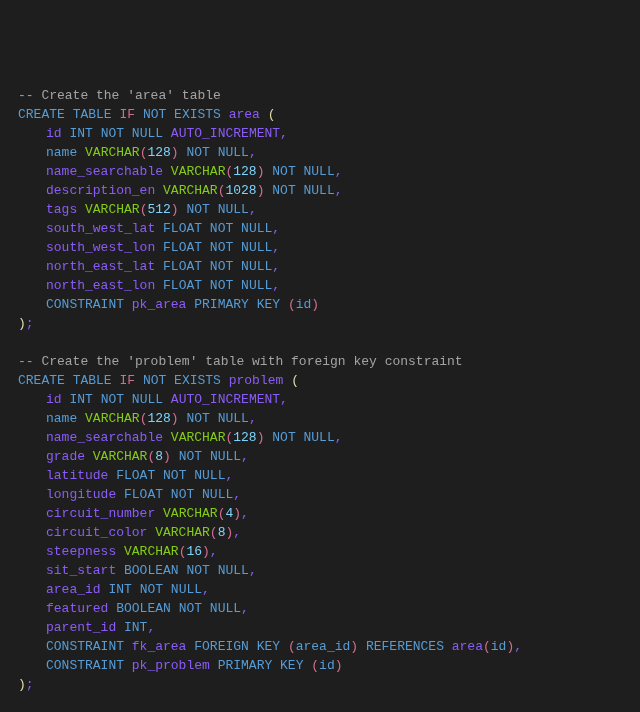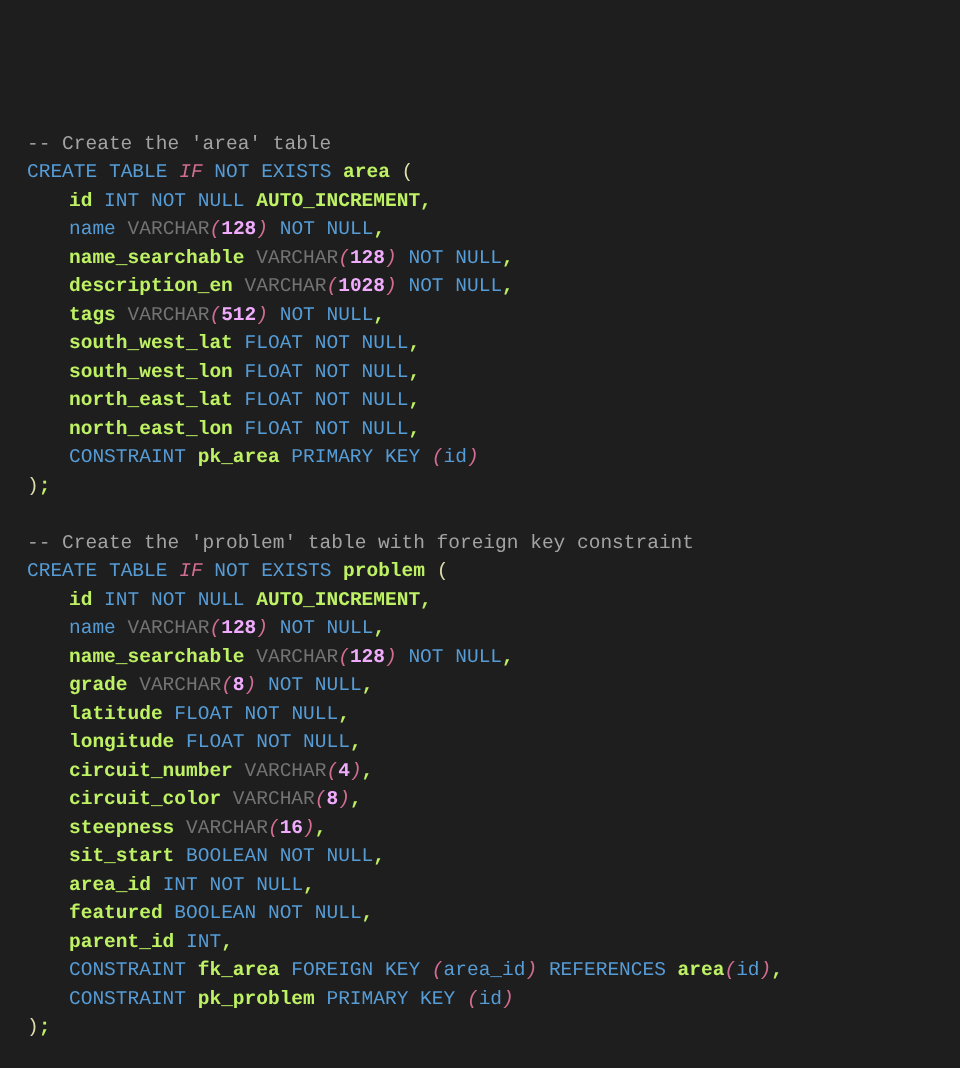--- a/index.html
+++ b/index.html
@@ -12,25 +12,25 @@
     color: #d4d4d4;
     white-space: pre;
     width: 640px;
     height: 712px;
     box-sizing: border-box;
   }
   .ln { display: block; }
   .indent1 { padding-left: 28px; }
   .comment { color: #a3a3a3; }
   .kw { color: #569cd6; }
-  .func { color: #737373; }
-  .ident { color: #bef264; font-weight: bold; }
-  .num { color: #f0abfc; font-weight: bold; }
+  .func { color: #84cc16; }
+  .ident { color: #8b5cf6; }
+  .num { color: #7dd3fc; }
   .paren { color: #dcdcaa; }
-  .pink { color: #d16d92; font-style: italic; }
+  .pink { color: #d16d92; }
 </style>
 </head>
 <body>
 
 
 
 <div id="code"><span class="ln "><span class="comment">-- Create the 'area' table</span></span><span class="ln "><span class="kw">CREATE</span><span> </span><span class="kw">TABLE</span><span> </span><span class="pink">IF</span><span> </span><span class="kw">NOT</span><span> </span><span class="kw">EXISTS</span><span class="ident"> area </span><span class="paren">(</span></span><span class="ln indent1"><span class="ident">id </span><span class="kw">INT</span><span> </span><span class="kw">NOT</span><span> </span><span class="kw">NULL</span><span class="ident"> AUTO_INCREMENT,</span></span><span class="ln indent1"><span class="kw">name</span><span> </span><span class="func">VARCHAR</span><span class="pink">(</span><span class="num">128</span><span class="pink">)</span><span> </span><span class="kw">NOT</span><span> </span><span class="kw">NULL</span><span class="ident">,</span></span><span class="ln indent1"><span class="ident">name_searchable </span><span class="func">VARCHAR</span><span class="pink">(</span><span class="num">128</span><span class="pink">)</span><span> </span><span class="kw">NOT</span><span> </span><span class="kw">NULL</span><span class="ident">,</span></span><span class="ln indent1"><span class="ident">description_en </span><span class="func">VARCHAR</span><span class="pink">(</span><span class="num">1028</span><span class="pink">)</span><span> </span><span class="kw">NOT</span><span> </span><span class="kw">NULL</span><span class="ident">,</span></span><span class="ln indent1"><span class="ident">tags </span><span class="func">VARCHAR</span><span class="pink">(</span><span class="num">512</span><span class="pink">)</span><span> </span><span class="kw">NOT</span><span> </span><span class="kw">NULL</span><span class="ident">,</span></span><span class="ln indent1"><span class="ident">south_west_lat </span><span class="kw">FLOAT</span><span> </span><span class="kw">NOT</span><span> </span><span class="kw">NULL</span><span class="ident">,</span></span><span class="ln indent1"><span class="ident">south_west_lon </span><span class="kw">FLOAT</span><span> </span><span class="kw">NOT</span><span> </span><span class="kw">NULL</span><span class="ident">,</span></span><span class="ln indent1"><span class="ident">north_east_lat </span><span class="kw">FLOAT</span><span> </span><span class="kw">NOT</span><span> </span><span class="kw">NULL</span><span class="ident">,</span></span><span class="ln indent1"><span class="ident">north_east_lon </span><span class="kw">FLOAT</span><span> </span><span class="kw">NOT</span><span> </span><span class="kw">NULL</span><span class="ident">,</span></span><span class="ln indent1"><span class="kw">CONSTRAINT</span><span class="ident"> pk_area </span><span class="kw">PRIMARY</span><span> </span><span class="kw">KEY</span><span> </span><span class="pink">(</span><span class="kw">id</span><span class="pink">)</span></span><span class="ln "><span class="paren">)</span><span class="ident">;</span></span><span class="ln "><span> </span></span><span class="ln "><span class="comment">-- Create the 'problem' table with foreign key constraint</span></span><span class="ln "><span class="kw">CREATE</span><span> </span><span class="kw">TABLE</span><span> </span><span class="pink">IF</span><span> </span><span class="kw">NOT</span><span> </span><span class="kw">EXISTS</span><span class="ident"> problem </span><span class="paren">(</span></span><span class="ln indent1"><span class="ident">id </span><span class="kw">INT</span><span> </span><span class="kw">NOT</span><span> </span><span class="kw">NULL</span><span class="ident"> AUTO_INCREMENT,</span></span><span class="ln indent1"><span class="kw">name</span><span> </span><span class="func">VARCHAR</span><span class="pink">(</span><span class="num">128</span><span class="pink">)</span><span> </span><span class="kw">NOT</span><span> </span><span class="kw">NULL</span><span class="ident">,</span></span><span class="ln indent1"><span class="ident">name_searchable </span><span class="func">VARCHAR</span><span class="pink">(</span><span class="num">128</span><span class="pink">)</span><span> </span><span class="kw">NOT</span><span> </span><span class="kw">NULL</span><span class="ident">,</span></span><span class="ln indent1"><span class="ident">grade </span><span class="func">VARCHAR</span><span class="pink">(</span><span class="num">8</span><span class="pink">)</span><span> </span><span class="kw">NOT</span><span> </span><span class="kw">NULL</span><span class="ident">,</span></span><span class="ln indent1"><span class="ident">latitude </span><span class="kw">FLOAT</span><span> </span><span class="kw">NOT</span><span> </span><span class="kw">NULL</span><span class="ident">,</span></span><span class="ln indent1"><span class="ident">longitude </span><span class="kw">FLOAT</span><span> </span><span class="kw">NOT</span><span> </span><span class="kw">NULL</span><span class="ident">,</span></span><span class="ln indent1"><span class="ident">circuit_number </span><span class="func">VARCHAR</span><span class="pink">(</span><span class="num">4</span><span class="pink">)</span><span class="ident">,</span></span><span class="ln indent1"><span class="ident">circuit_color </span><span class="func">VARCHAR</span><span class="pink">(</span><span class="num">8</span><span class="pink">)</span><span class="ident">,</span></span><span class="ln indent1"><span class="ident">steepness </span><span class="func">VARCHAR</span><span class="pink">(</span><span class="num">16</span><span class="pink">)</span><span class="ident">,</span></span><span class="ln indent1"><span class="ident">sit_start </span><span class="kw">BOOLEAN</span><span> </span><span class="kw">NOT</span><span> </span><span class="kw">NULL</span><span class="ident">,</span></span><span class="ln indent1"><span class="ident">area_id </span><span class="kw">INT</span><span> </span><span class="kw">NOT</span><span> </span><span class="kw">NULL</span><span class="ident">,</span></span><span class="ln indent1"><span class="ident">featured </span><span class="kw">BOOLEAN</span><span> </span><span class="kw">NOT</span><span> </span><span class="kw">NULL</span><span class="ident">,</span></span><span class="ln indent1"><span class="ident">parent_id </span><span class="kw">INT</span><span class="ident">,</span></span><span class="ln indent1"><span class="kw">CONSTRAINT</span><span class="ident"> fk_area </span><span class="kw">FOREIGN</span><span> </span><span class="kw">KEY</span><span> </span><span class="pink">(</span><span class="kw">area_id</span><span class="pink">)</span><span> </span><span class="kw">REFERENCES</span><span class="ident"> area</span><span class="pink">(</span><span class="kw">id</span><span class="pink">)</span><span class="ident">,</span></span><span class="ln indent1"><span class="kw">CONSTRAINT</span><span class="ident"> pk_problem </span><span class="kw">PRIMARY</span><span> </span><span class="kw">KEY</span><span> </span><span class="pink">(</span><span class="kw">id</span><span class="pink">)</span></span><span class="ln "><span class="paren">)</span><span class="ident">;</span></span></div>
 
 
 

